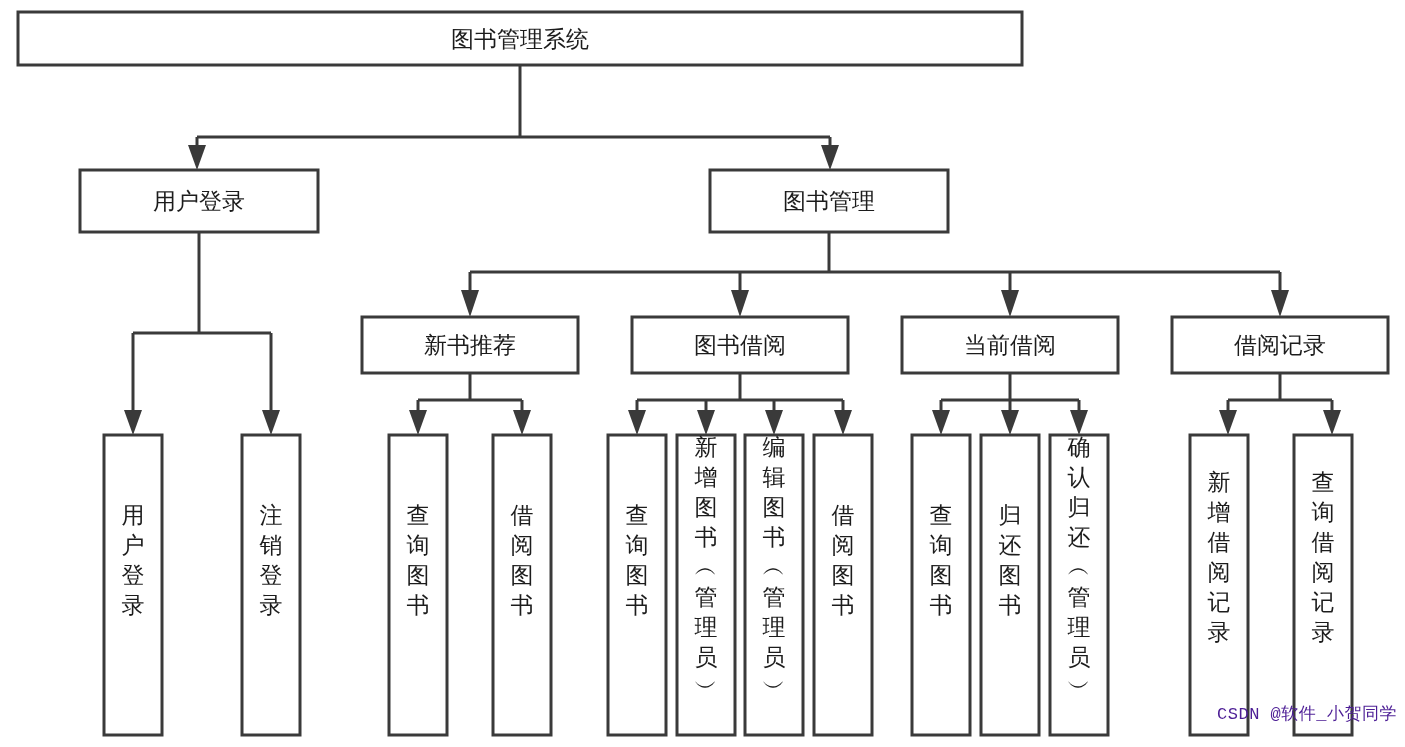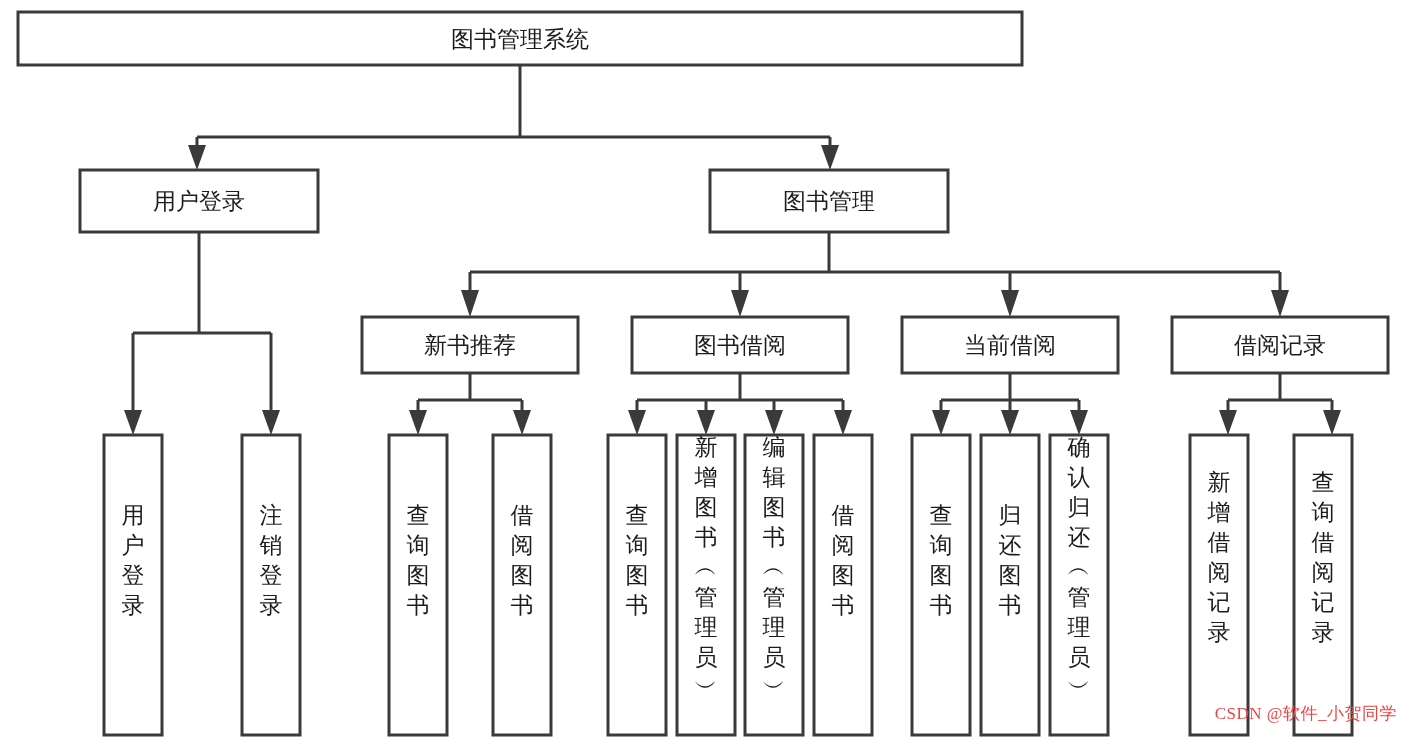--- a/index.html
+++ b/index.html
@@ -51,23 +51,23 @@
   .node-label-v {
     font-family: "DejaVu Sans", "Liberation Sans", sans-serif;
     font-size: 23px;
     fill: #1c1c1c;
     text-anchor: middle;
   }
   .watermark {
     position: absolute;
     right: 8px;
     bottom: 4px;
-    font-family: Liberation Serif, serif;
+    font-family: Liberation Mono, monospace;
     font-size: 17px;
-    color: #ef4444;
+    color: #4c1d95;
     white-space: nowrap;
     letter-spacing: 0.5px;
     margin-top: 32px;
   }
 </style>
 </head>
 <body>
 
 <div id="diagram-root">
 

